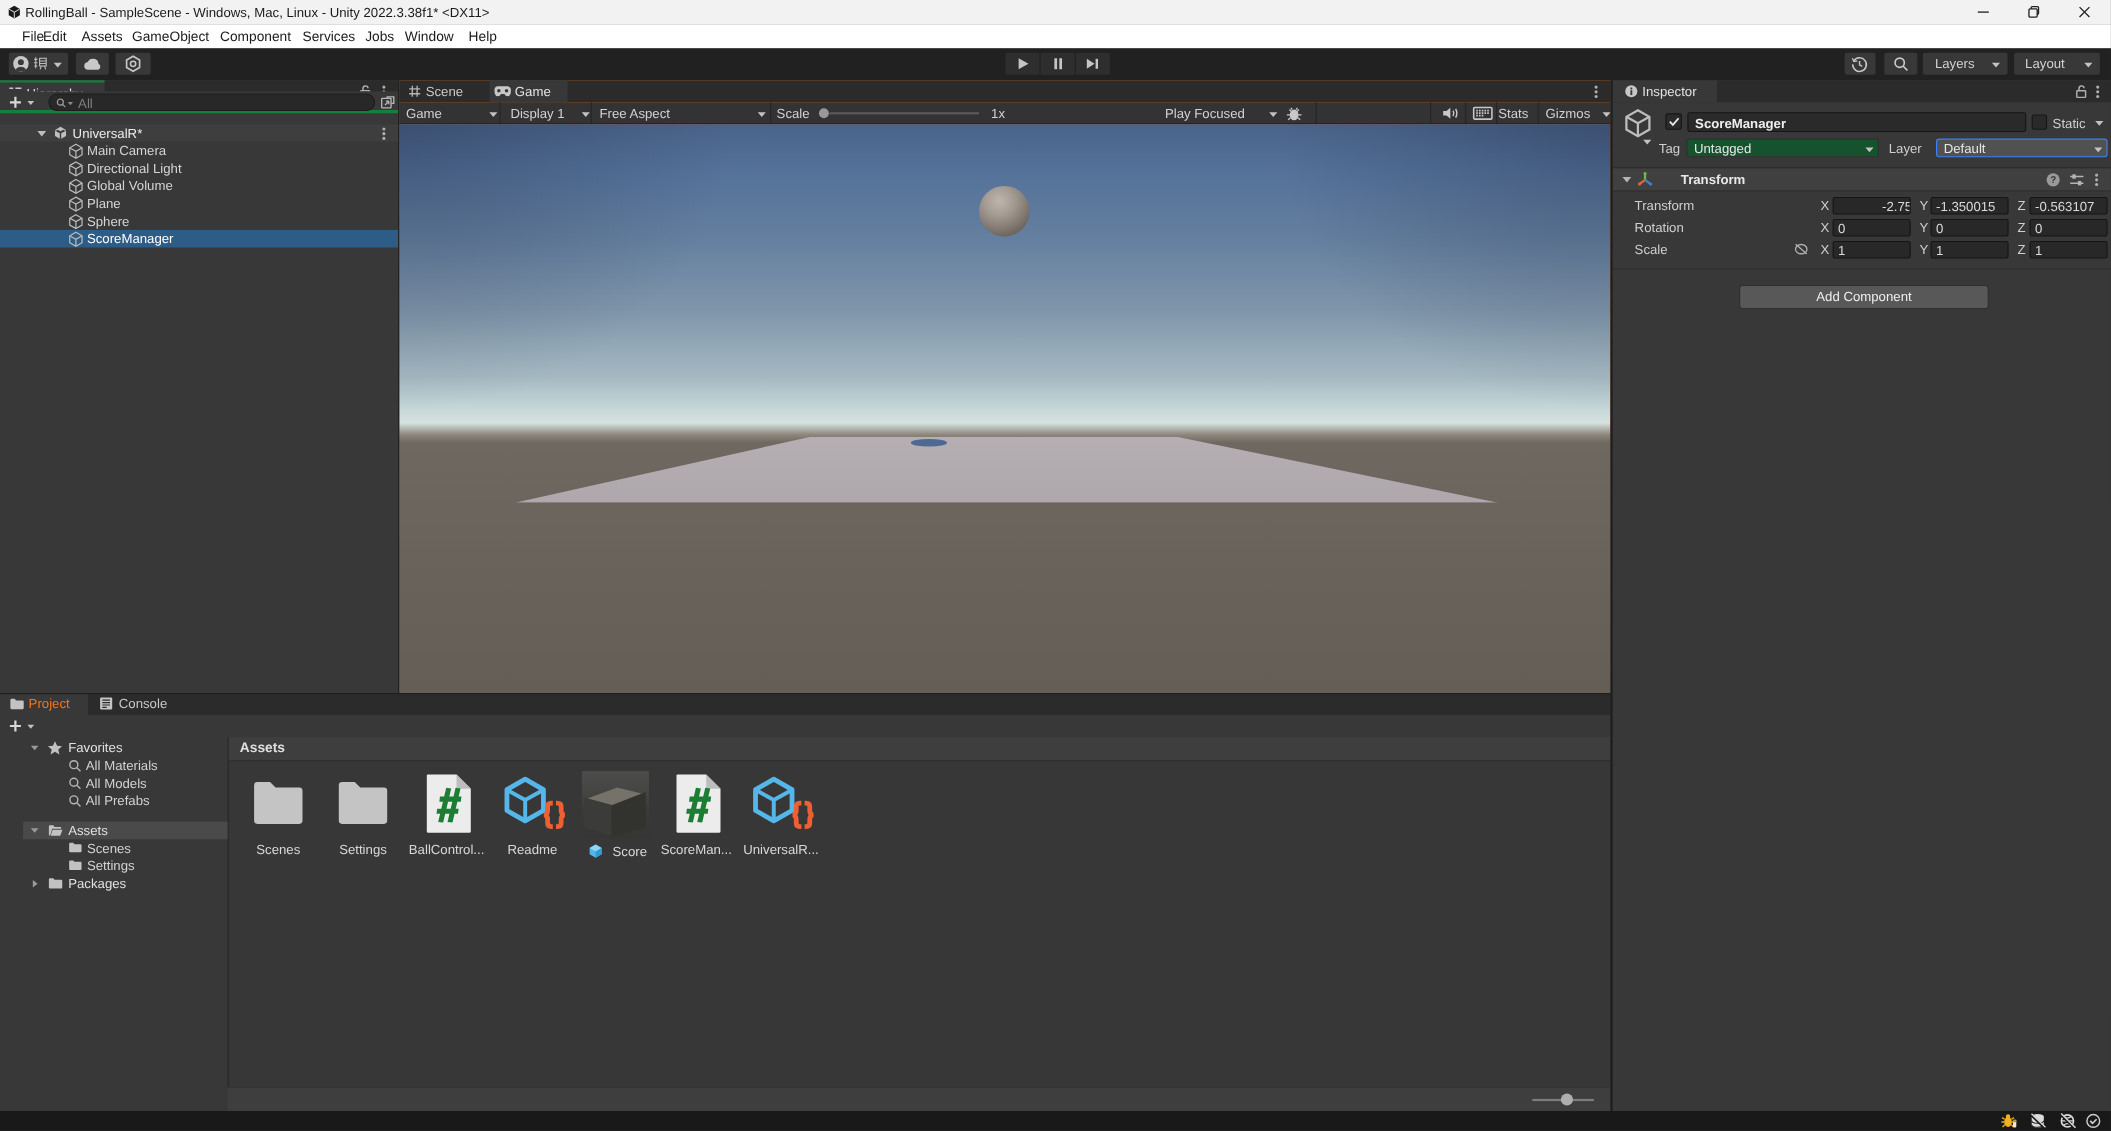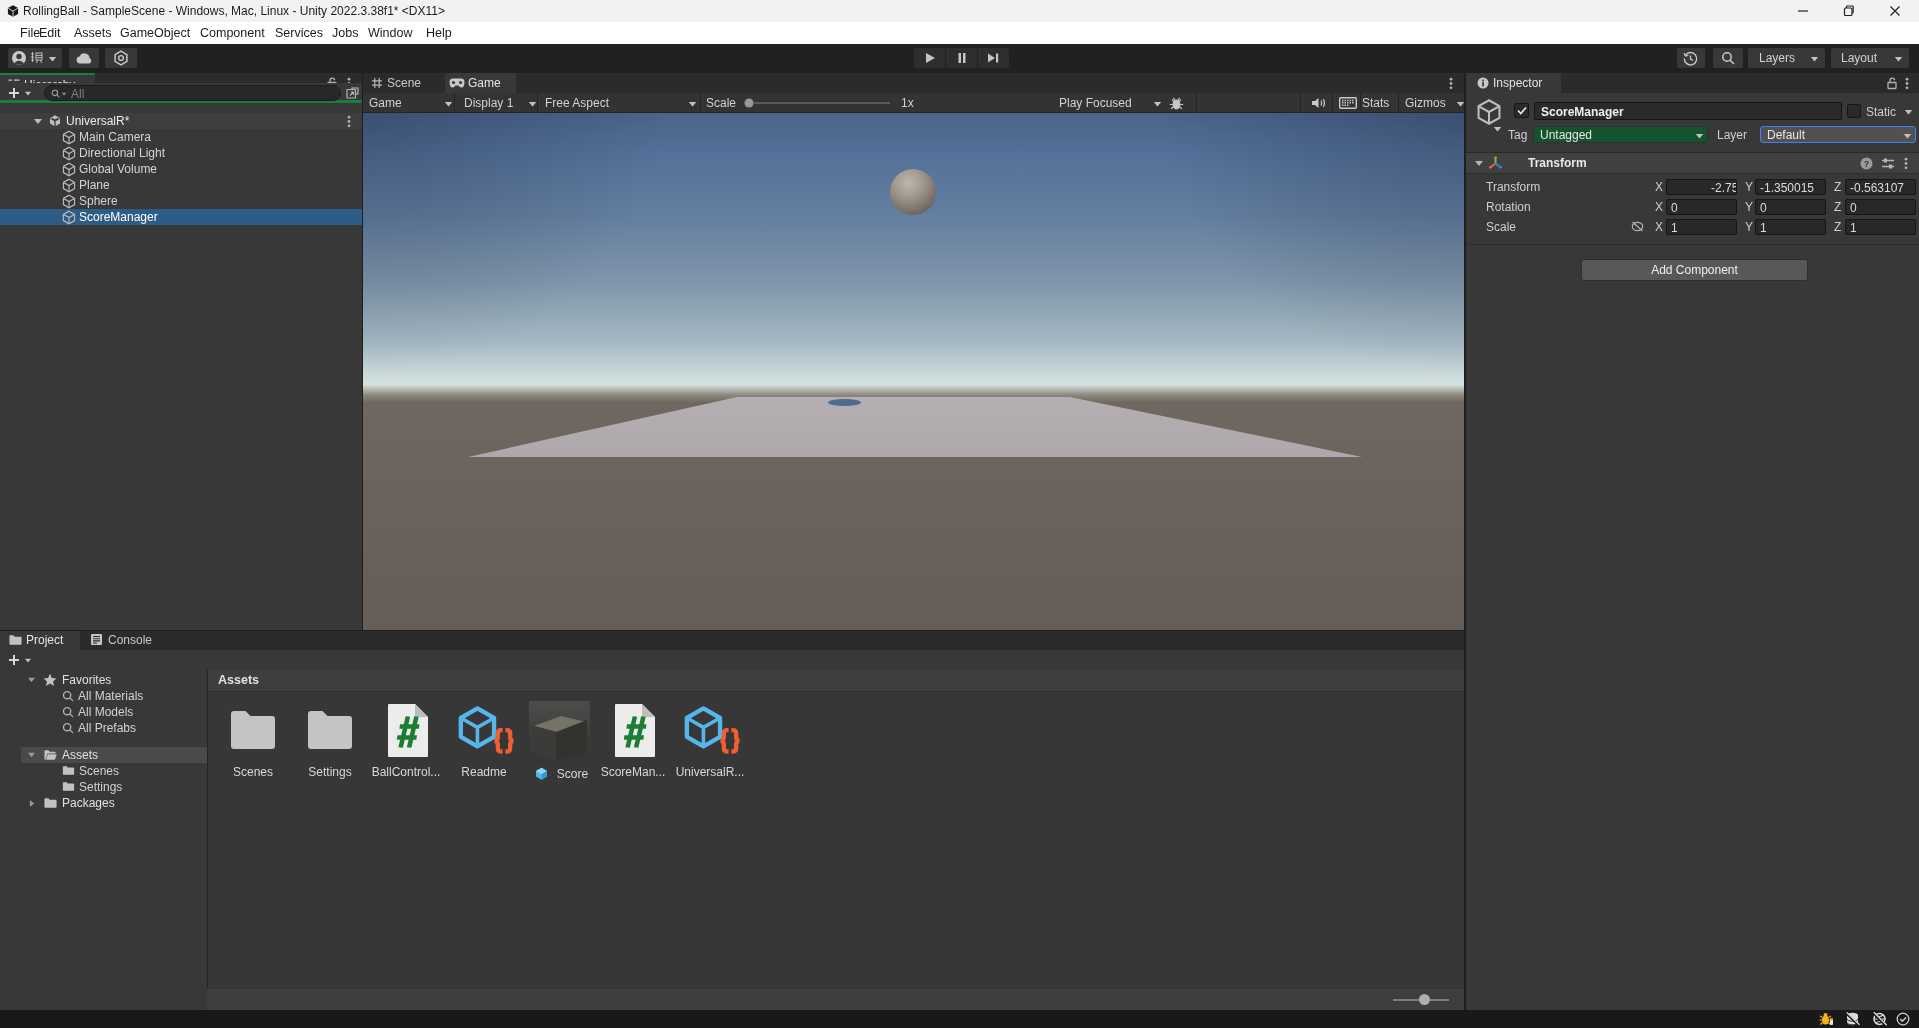--- a/index.html
+++ b/index.html
@@ -452,21 +452,21 @@
   </div>
 </div>
 
 <div id="proj" class="abs" style="left:0;top:630px;width:1464px;height:380px;background:#383838;font-size:12px;color:#d2d2d2;">
 
   <div class="abs" style="left:0;top:0;width:1464px;height:20px;background:#2b2b2b;">
     <div class="abs" style="left:0;top:0;width:80px;height:20px;background:#383838;">
       <svg style="left:8px;top:3px;" width="15" height="14" viewBox="0 0 15 15">
           <use href="#foldicon"></use>
         </svg>
-      <div class="txt" style="left:26px;top:3px;color:#e5e5e5;">Project</div>
+      <div class="txt" style="left:26px;top:3px;color:#f97316;">Project</div>
     </div>
     <svg style="left:90px;top:3px;" width="13" height="13" viewBox="0 0 13 13">
       <rect x="1" y="1" width="11" height="11" rx="1" fill="#c4c4c4"></rect>
       <path d="M3 3.5 H10 M3 5.7 H10 M3 7.9 H10 M3 10 H7" stroke="#2b2b2b" stroke-width="1.1" fill="none"></path>
     </svg>
     <div class="txt" style="left:108px;top:3px;color:#c8c8c8;">Console</div>
   </div>
 
   <div class="abs" style="left:0;top:20px;width:1464px;height:20px;background:#383838;">
     <svg style="left:8px;top:4px;" width="12" height="12" viewBox="0 0 12 12">

